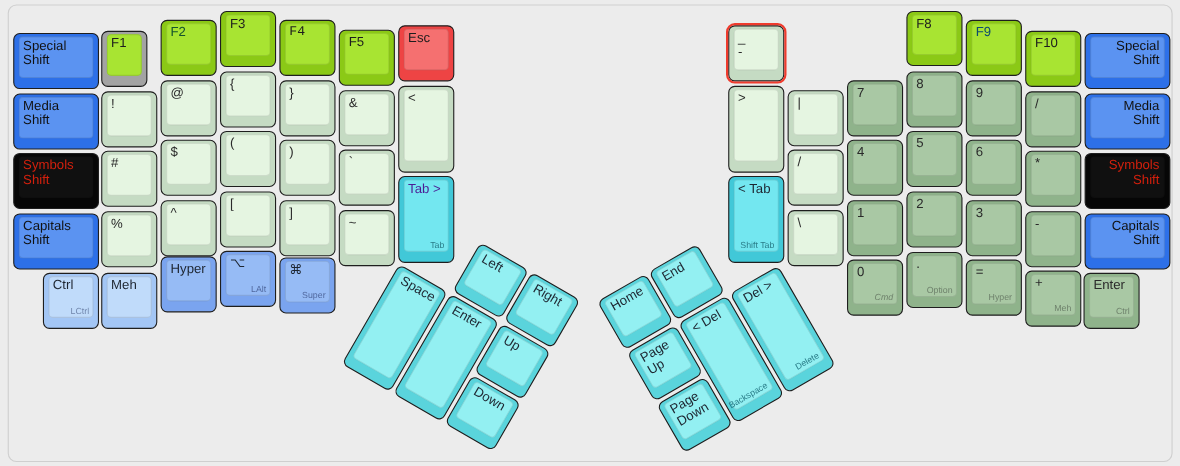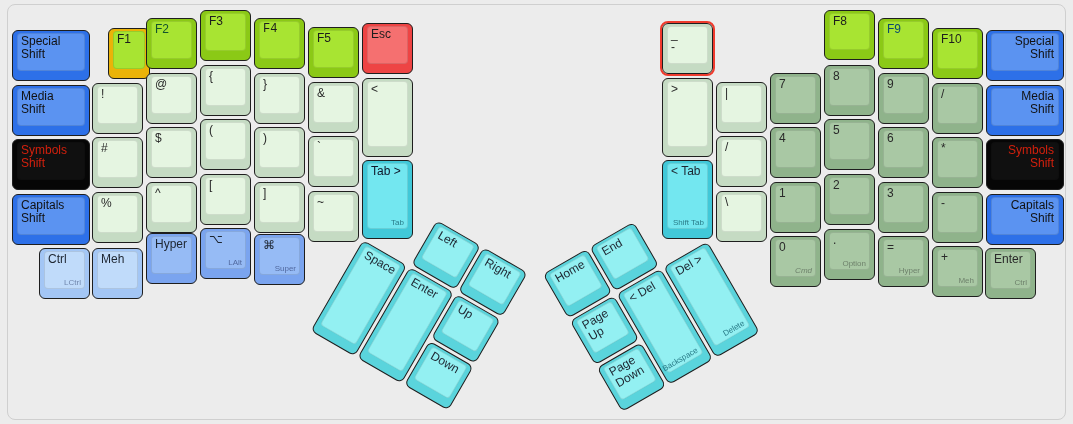--- a/index.html
+++ b/index.html
@@ -88,21 +88,21 @@
     <div class="key" style="left: 12px; top: 139px; width: 78px; height: 51px; background: rgb(6, 6, 6);">
       <div class="keytop" style="background: rgb(16, 16, 16);"></div>
       <div class="klabel" style="color: rgb(210, 32, 13);">Symbols
 Shift</div>
     </div>
     <div class="key" style="left: 12px; top: 193.5px; width: 78px; height: 51px; background: rgb(45, 112, 232);">
       <div class="keytop" style="background: rgb(91, 147, 241);"></div>
       <div class="klabel" style="color: rgb(17, 17, 17);">Capitals
 Shift</div>
     </div>
-    <div class="key" style="left: 108px; top: 28px; width: 42px; height: 51px; background: #eab308;">
+    <div class="key" style="left: 92px; top: 28px; width: 42px; height: 51px; background: #a3a3a3;">
       <div class="keytop" style="background: rgb(168, 228, 50);"></div>
       <div class="klabel" style="color: rgb(29, 29, 29);">F1</div>
     </div>
     <div class="key" style="left: 92px; top: 82.5px; width: 51px; height: 51px; background: rgb(197, 219, 195);">
       <div class="keytop" style="background: rgb(229, 245, 225);"></div>
       <div class="klabel" style="color: rgb(42, 42, 42);">!</div>
     </div>
     <div class="key" style="left: 92px; top: 137px; width: 51px; height: 51px; background: rgb(197, 219, 195);">
       <div class="keytop" style="background: rgb(229, 245, 225);"></div>
       <div class="klabel" style="color: rgb(42, 42, 42);">#</div>
@@ -178,21 +178,21 @@
     <div class="key" style="left: 362px; top: 23px; width: 51px; height: 51px; background: rgb(238, 68, 68);">
       <div class="keytop" style="background: rgb(245, 112, 112);"></div>
       <div class="klabel" style="color: rgb(29, 29, 29);">Esc</div>
     </div>
     <div class="key" style="left: 362px; top: 77.5px; width: 51px; height: 79px; background: rgb(197, 219, 195);">
       <div class="keytop" style="background: rgb(229, 245, 225);"></div>
       <div class="klabel" style="color: rgb(42, 42, 42);">&lt;</div>
     </div>
     <div class="key" style="left: 362px; top: 159.5px; width: 51px; height: 79px; background: rgb(65, 200, 216);">
       <div class="keytop" style="background: rgb(115, 231, 240);"></div>
-      <div class="klabel" style="color: #0f172a;">Tab &gt;</div>
+      <div class="klabel" style="color: #4c1d95;">Tab &gt;</div>
       <div class="ksub" style="color: rgb(42, 125, 137);">Tab</div>
     </div>
     <div class="key" style="left: 39px; top: 248px; width: 51px; height: 51px; background: rgb(163, 198, 245);">
       <div class="keytop" style="background: rgb(192, 219, 250);"></div>
       <div class="klabel" style="color: rgb(29, 37, 48);">Ctrl</div>
       <div class="ksub" style="color: rgb(113, 135, 173);">LCtrl</div>
     </div>
     <div class="key" style="left: 92px; top: 248px; width: 51px; height: 51px; background: rgb(163, 198, 245);">
       <div class="keytop" style="background: rgb(192, 219, 250);"></div>
       <div class="klabel" style="color: rgb(29, 37, 48);">Meh</div>

